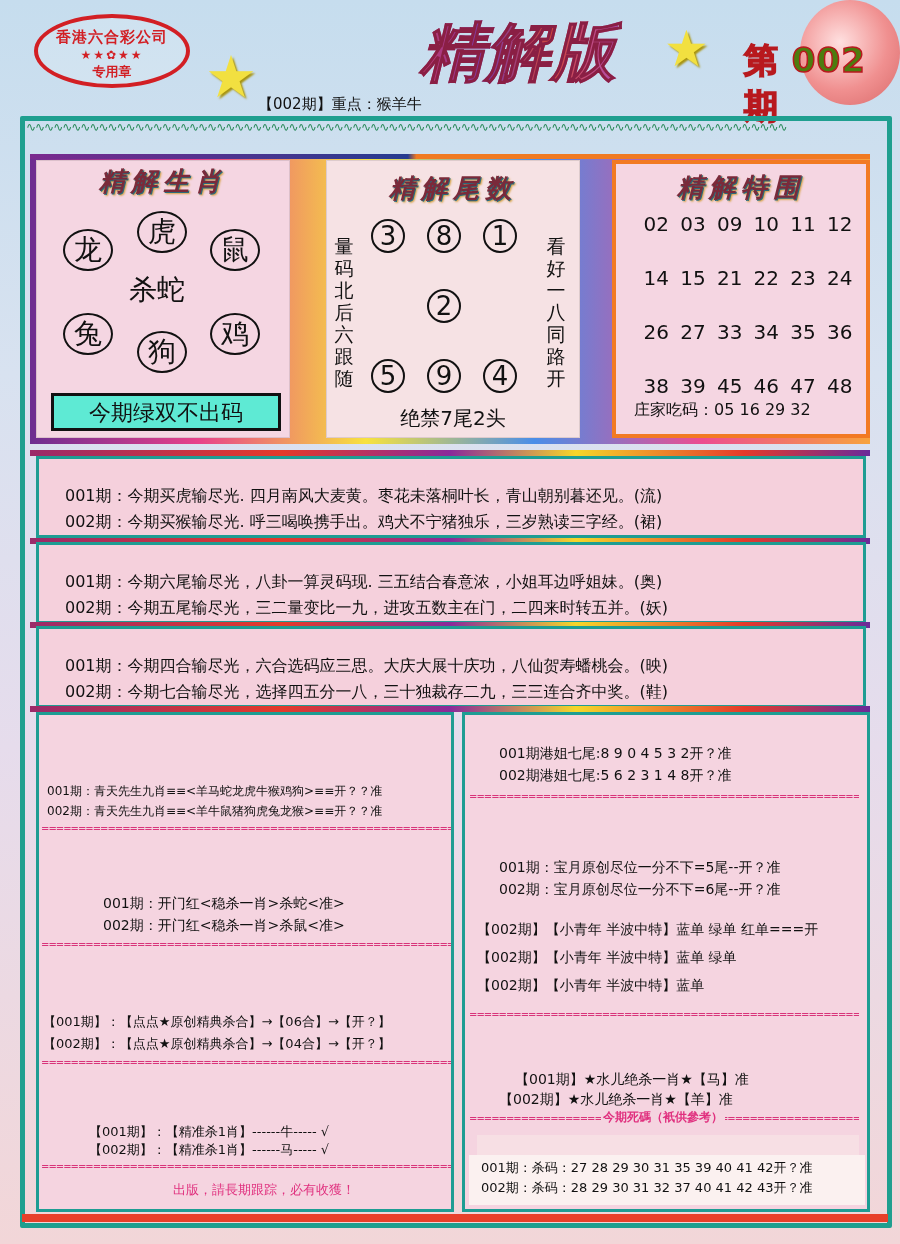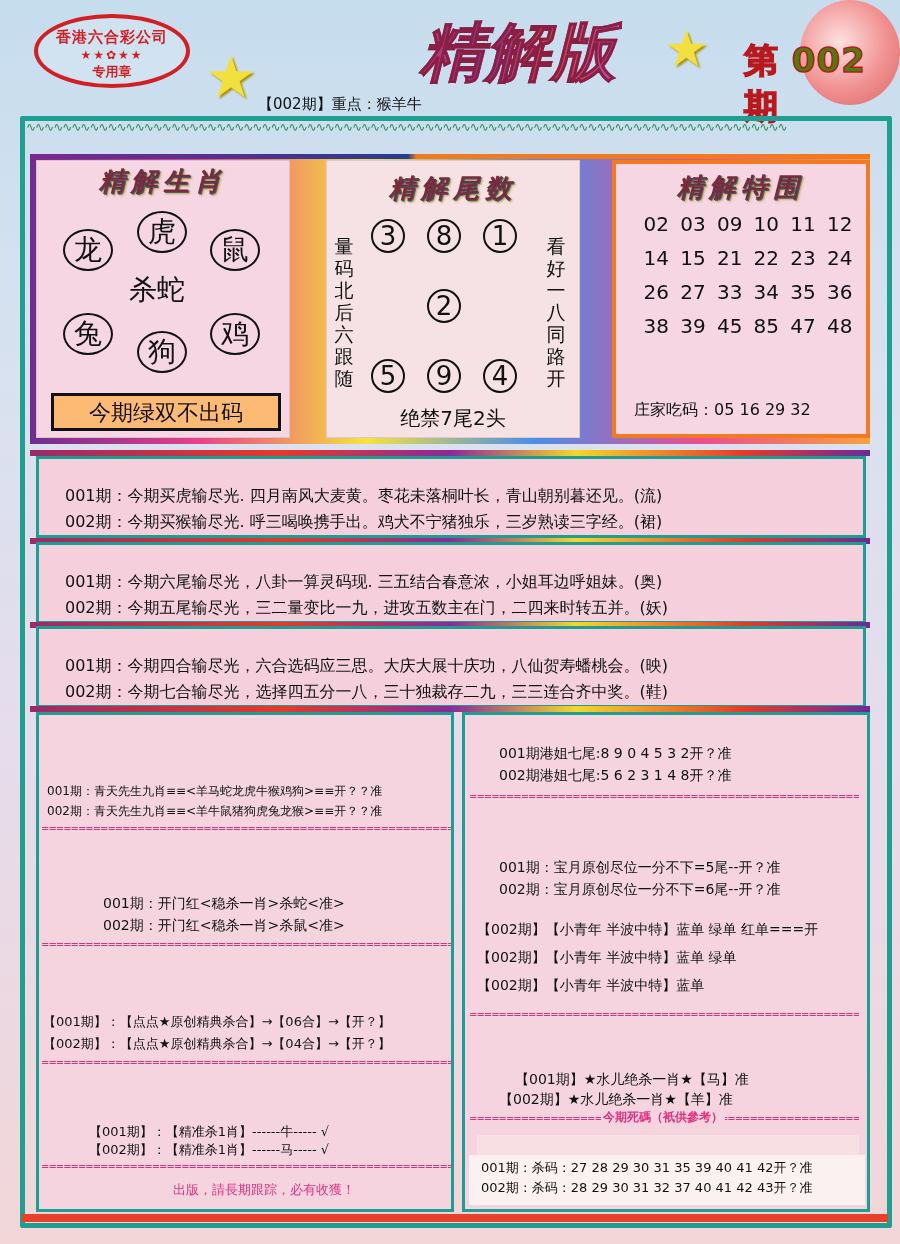--- a/index.html
+++ b/index.html
@@ -25,24 +25,24 @@
 .wave{left:26px;top:120px;width:860px;height:16px;color:#2a8a5a;font-size:12px;overflow:hidden;white-space:nowrap;letter-spacing:-1px}
 .panelwrap{left:30px;top:154px;width:840px;height:290px;border-top:5px solid;border-image:linear-gradient(90deg,#7b2a8e,#273c90 45%,#f07a22 46%,#f07a22) 1;
 background:linear-gradient(90deg,#6d2d90,#e8418a 20%,#f7e23e 40%,#4a8ee8 60%,#ec4d90 80%,#f7a33d)}
 .panel{background:#f5d6e2;border:1px solid rgba(0,0,0,.1)}
 .p1{left:36px;top:160px;width:254px;height:278px}
 .p2{left:326px;top:160px;width:254px;height:278px;background:#f6e2e4}
 .p3{left:612px;top:160px;width:258px;height:278px;border:4px solid #f27a23}
 .ptitle{font-size:26px;font-weight:bold;font-style:italic;color:#7a2a3a;text-shadow:1px 1px 0 #2b6b7a,2px 2px 2px #d4a040;letter-spacing:6px;text-align:center;font-family:"DejaVu Serif",serif}
 .zc{position:absolute;width:50px;height:42px;border:2px solid #111;border-radius:50%;font-size:28px;text-align:center;line-height:38px}
 .kill{position:absolute;left:92px;top:110px;font-size:28px}
-.nogreen{position:absolute;left:14px;top:232px;width:230px;height:38px;border:3px solid #111;font-size:22px;text-align:center;line-height:34px;background:#fdba74}
+.nogreen{position:absolute;left:14px;top:232px;width:230px;height:38px;border:3px solid #111;font-size:22px;text-align:center;line-height:34px;background:#5eead4}
 .nc{position:absolute;width:34px;height:34px;border:2px solid #111;border-radius:50%;font-size:26px;text-align:center;line-height:30px}
 .vtext{position:absolute;font-size:19px;line-height:22px;width:22px;text-align:center}
-.numgrid{position:absolute;left:22px;top:48px;width:220px;display:grid;grid-template-columns:repeat(6,1fr);row-gap:10px;font-size:20px;text-align:center}
+.numgrid{position:absolute;left:22px;top:48px;width:220px;display:grid;grid-template-columns:repeat(6,1fr);row-gap:30px;font-size:20px;text-align:center}
 
 .poem{left:36px;width:830px;height:82px;background:#f5d0dc;border:3px solid #1e9d93;font-size:16px;padding:24px 0 0 26px;line-height:26px}
 .bar{left:30px;width:840px;height:6px;background:linear-gradient(90deg,#9a2a6a,#e43a2a 30%,#8a2a9a 50%,#f5d62a 65%,#e43a2a 85%,#6a2a9a)}
 
 .col{top:712px;background:#f5d4e0;border:3px solid #1e9d93}
 .colL{left:36px;width:418px;height:500px}
 .colR{left:462px;width:408px;height:500px}
 .ln{position:absolute;white-space:nowrap}
 .eq{position:absolute;color:#d8347a;font-size:10px;letter-spacing:-1px;white-space:nowrap;overflow:hidden}
 .s12{font-size:12px}.s13{font-size:13px}.s14{font-size:14px}
@@ -112,21 +112,21 @@
     <span>24</span>
     <span>26</span>
     <span>27</span>
     <span>33</span>
     <span>34</span>
     <span>35</span>
     <span>36</span>
     <span>38</span>
     <span>39</span>
     <span>45</span>
-    <span>85</span>
+    <span>46</span>
     <span>47</span>
     <span>48</span>
   </div>
   <div style="position:absolute;left:18px;top:236px;font-size:16px">庄家吃码：05 16 29 32</div>
 </div>
 
 <div class="abs bar" style="top:450px"></div>
 <div class="abs poem" style="top:456px">
   <div>001期：今期买虎输尽光. 四月南风大麦黄。枣花未落桐叶长，青山朝别暮还见。(流)</div>
   <div>002期：今期买猴输尽光. 呼三喝唤携手出。鸡犬不宁猪独乐，三岁熟读三字经。(裙)</div>

